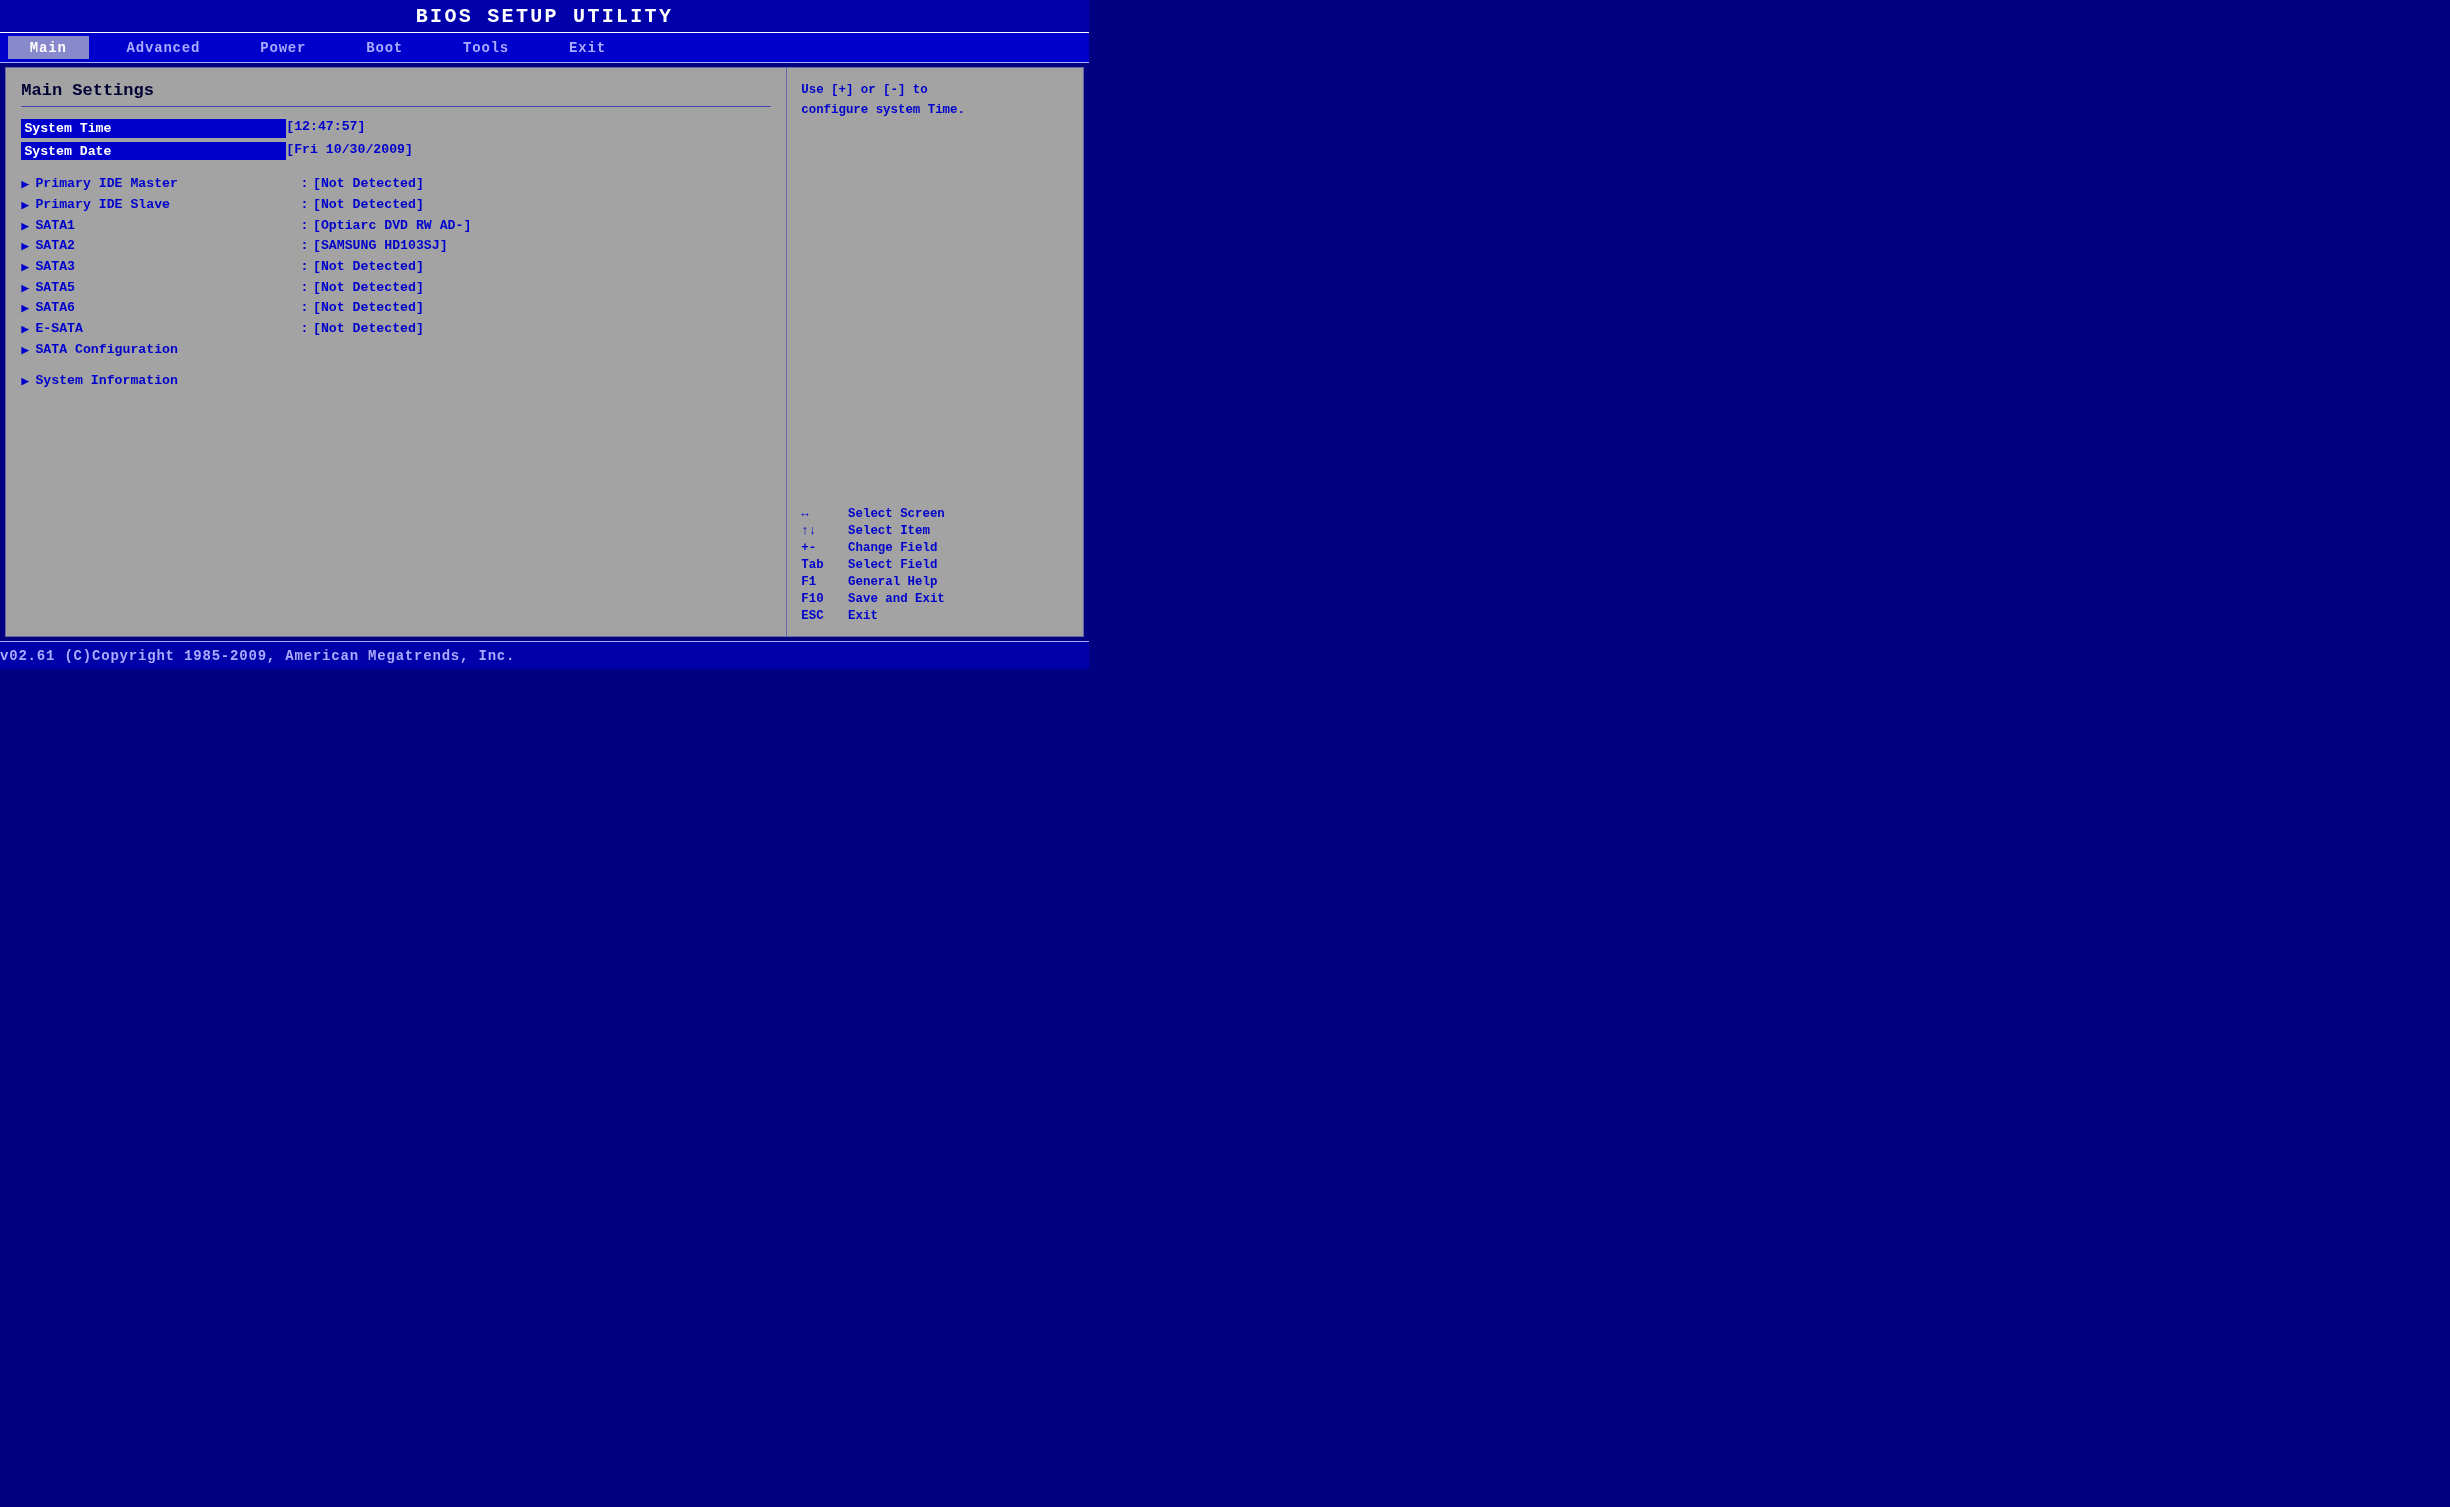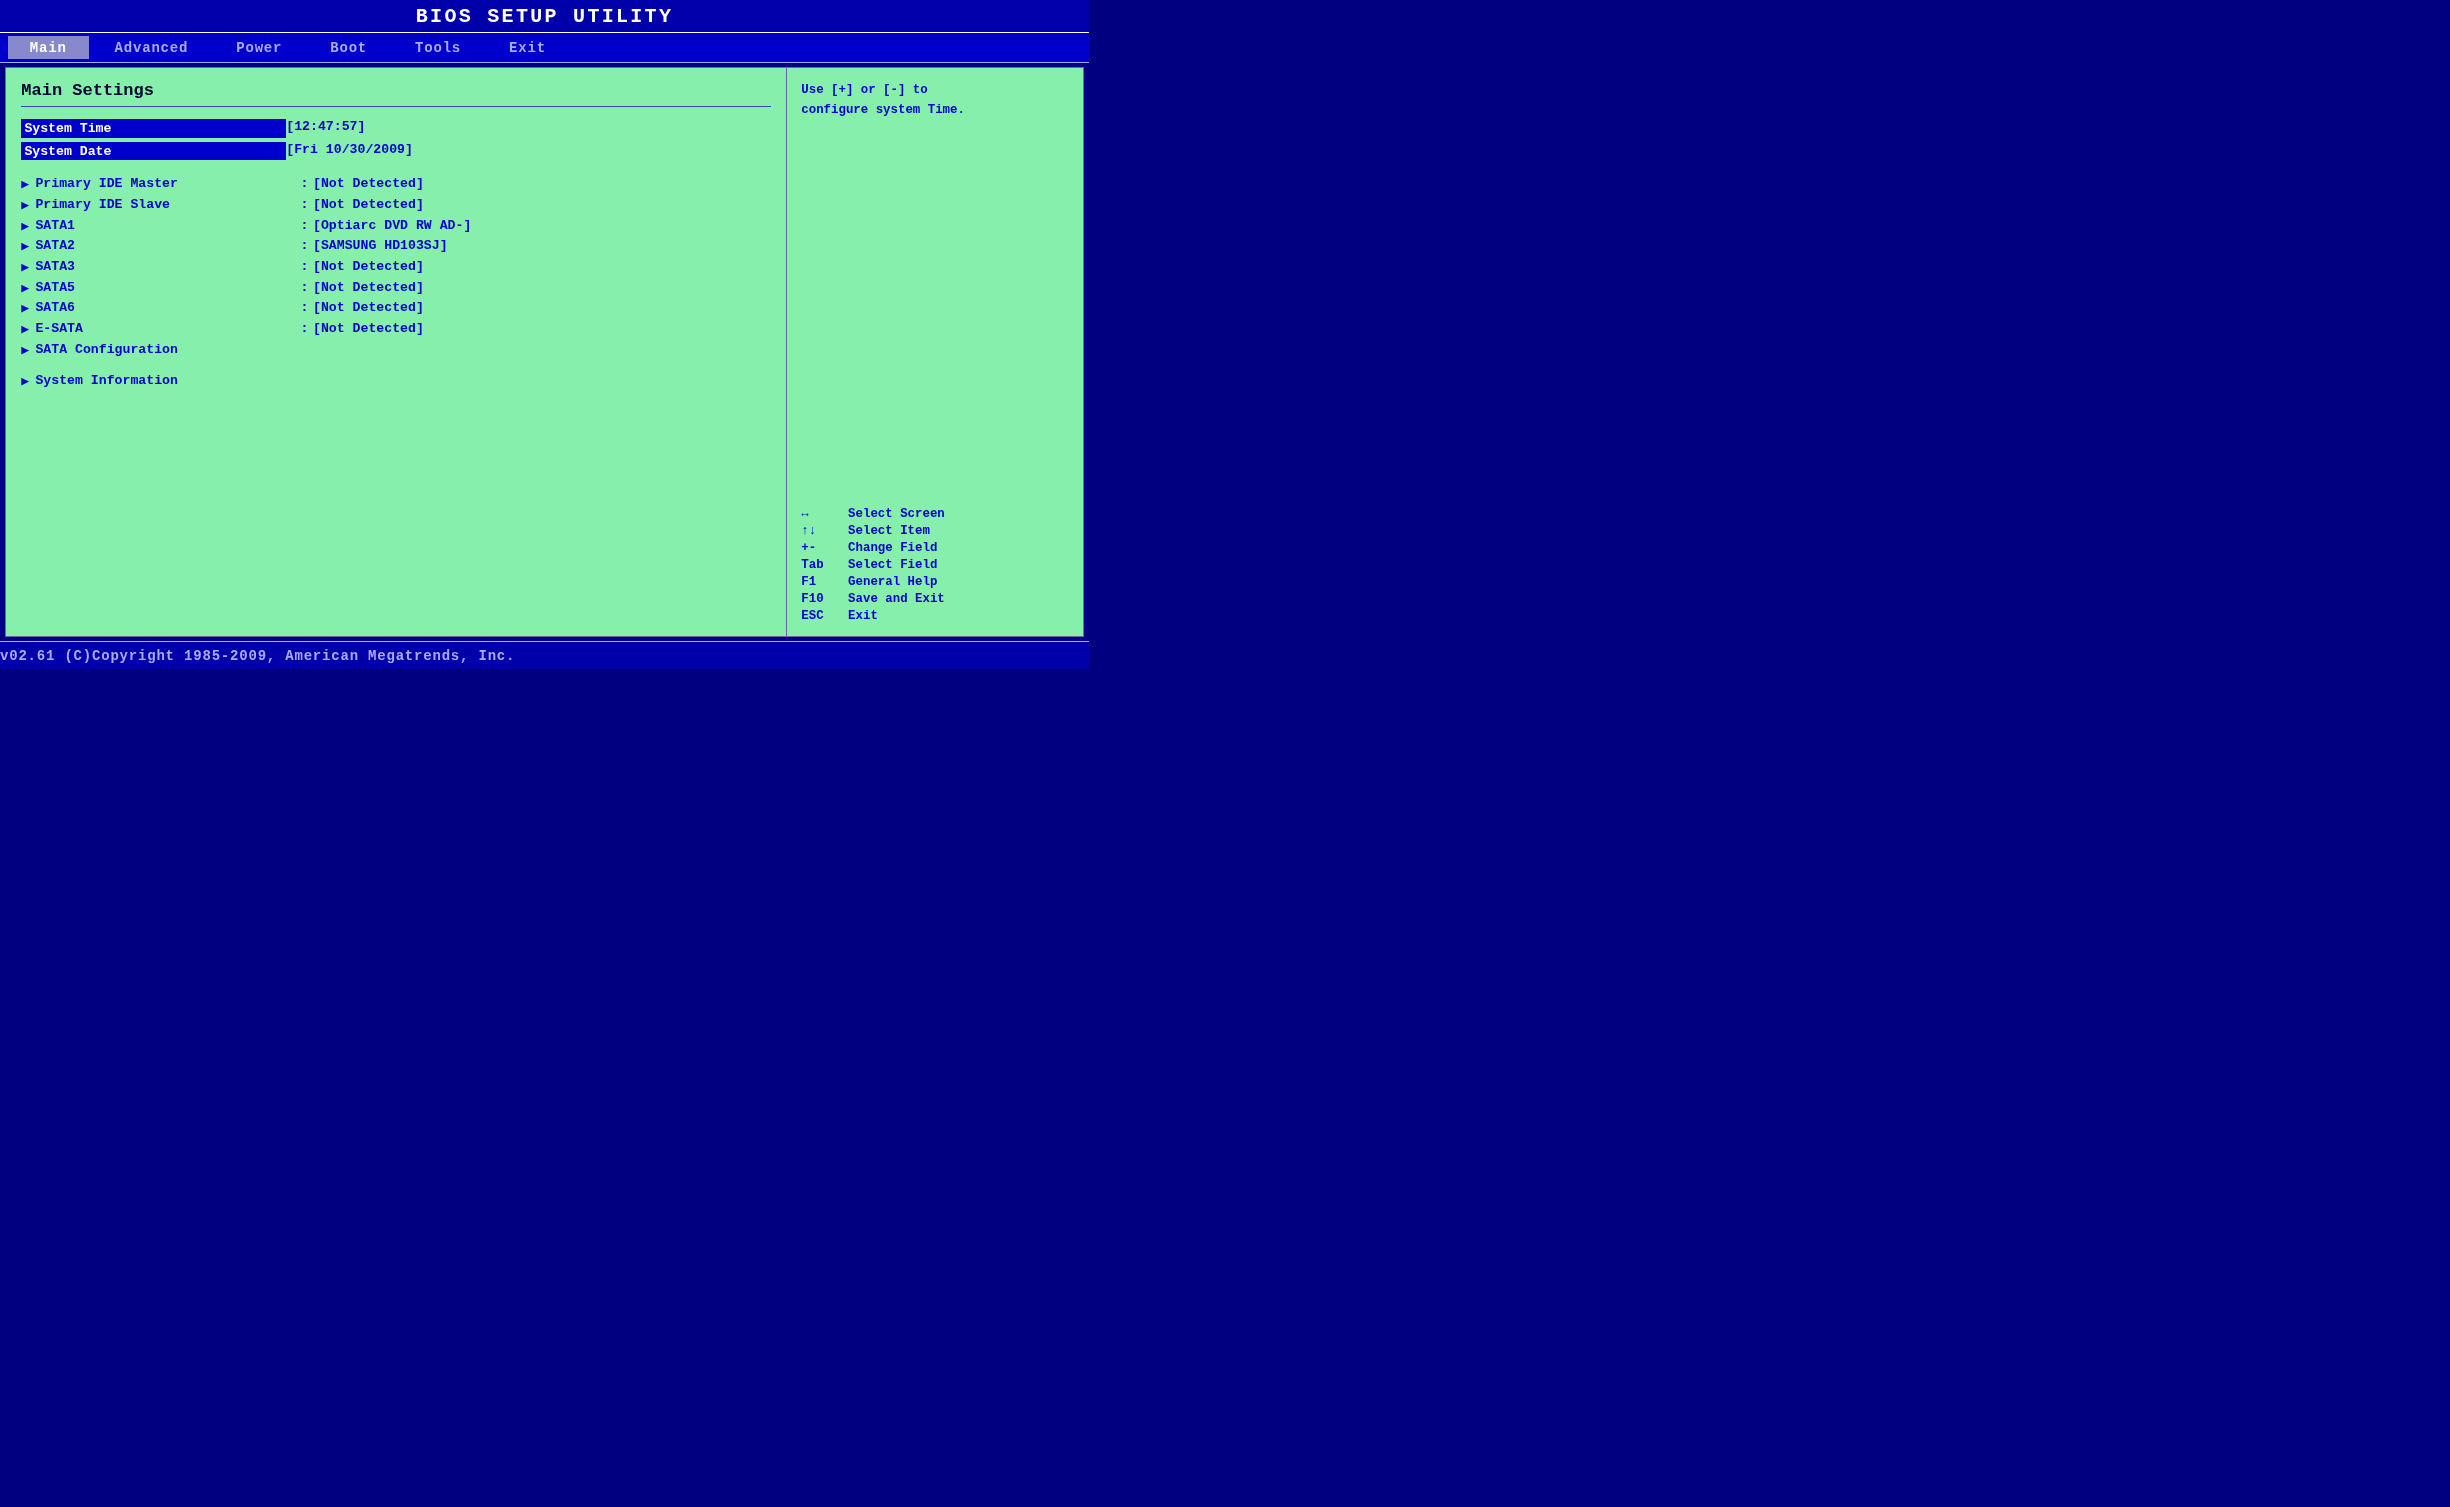--- a/index.html
+++ b/index.html
@@ -24,21 +24,21 @@
       letter-spacing: 2.3px;
       border-bottom: 1.6px solid #ffffff;
     }
 
     
     #menu-bar {
       background: #0000cc;
       display: flex;
       flex-direction: row;
       padding: 3.1px 7.8px;
-      gap: 4px;
+      gap: 16px;
       border-bottom: 1.6px solid #aaaaff;
     }
 
     .menu-item {
       color: #aaaaff;
       font-size: 14px;
       font-weight: bold;
       padding: 3.1px 22px;
       cursor: pointer;
       letter-spacing: 0.8px;
@@ -47,21 +47,21 @@
     .menu-item.active {
       background: #8888cc;
       color: #ffffff;
     }
 
     
     #content-area {
       display: flex;
       flex-direction: row;
       flex: 1;
-      background: #86efac;
+      background: #a3a3a3;
       border: 1.6px solid #6666aa;
       margin: 4.7px;
     }
 
     
     #left-panel {
       flex: 1;
       padding: 12.4px 15.6px;
       border-right: 1.6px solid #6666aa;
     }

